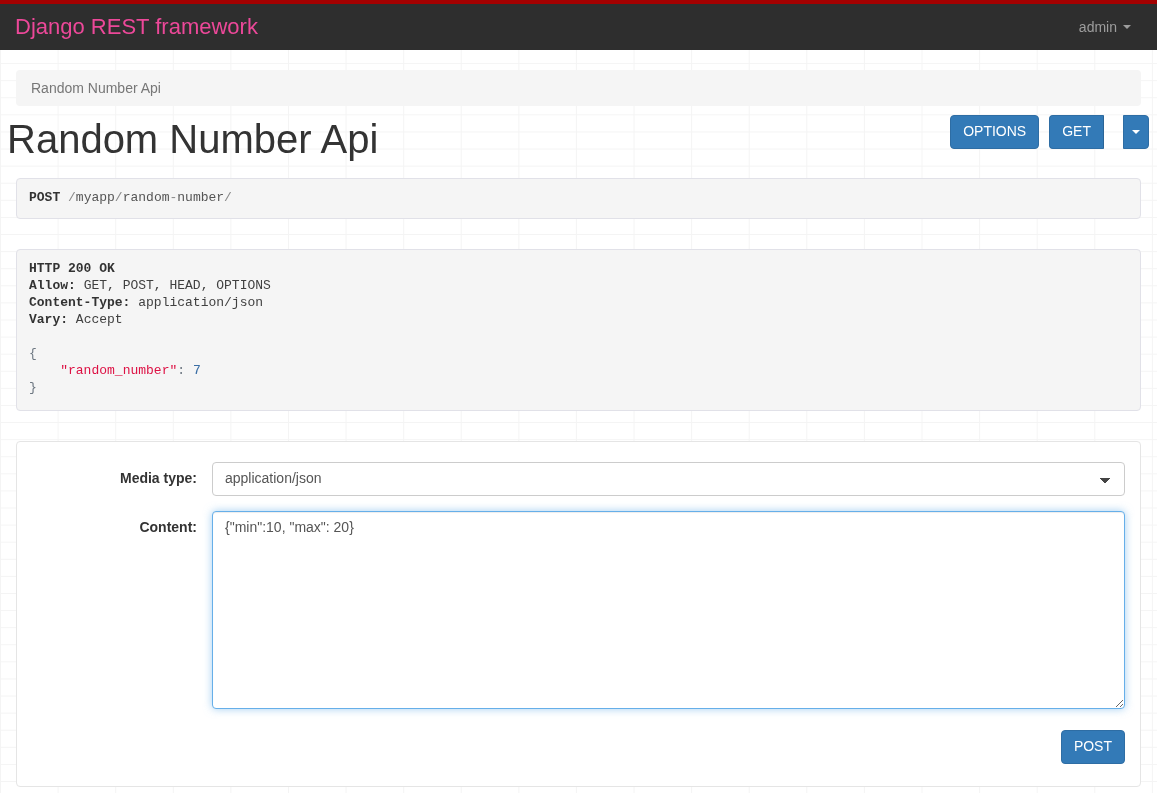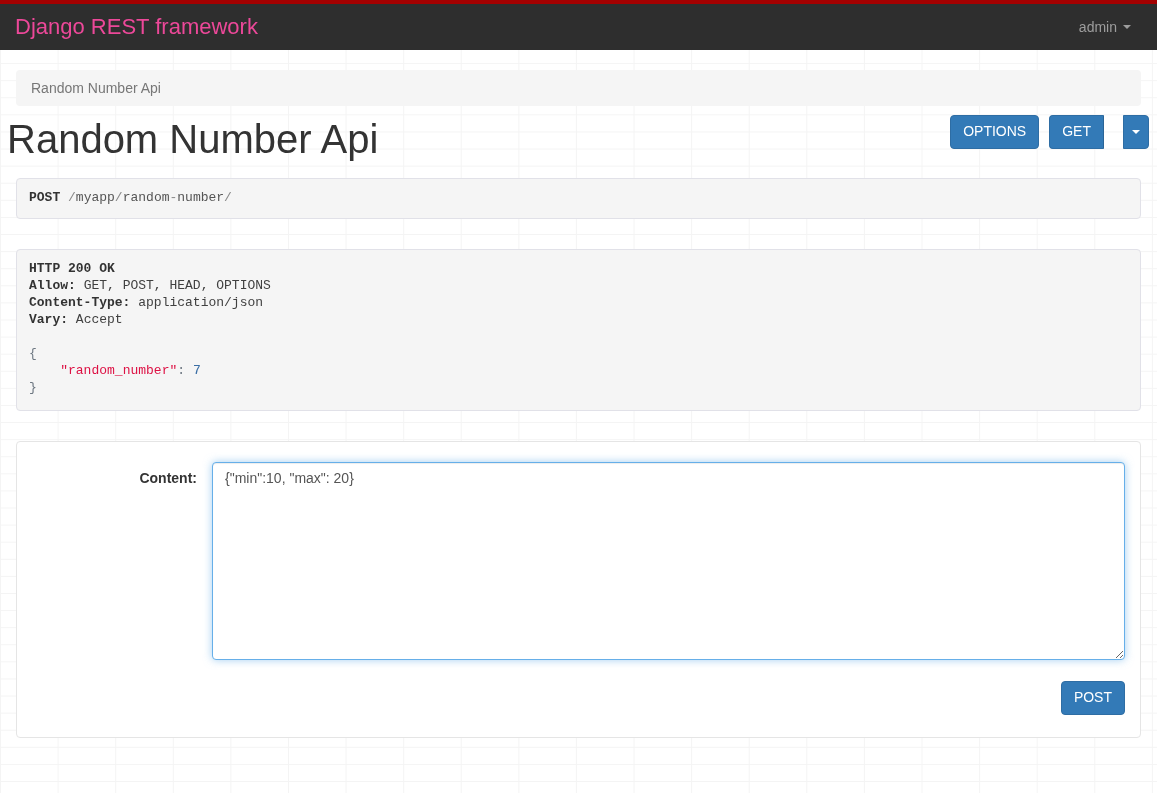--- a/index.html
+++ b/index.html
@@ -344,20 +344,28 @@
 <span class="hdr-name">Content-Type:</span> <span class="hdr-val">application/json</span>
 <span class="hdr-name">Vary:</span> <span class="hdr-val">Accept</span>
 
 <span class="s2">{</span>
     <span class="s2-key">"random_number"</span><span class="s2">:</span> <span class="s2-num">7</span>
 <span class="s2">}</span></pre>
   </div>
 
   <div class="form-panel">
 
+    <div class="form-group">
+      <label class="control-label">Media type:</label>
+      <div class="control-wrap">
+        <select class="form-control">
+          <option>application/json</option>
+        </select>
+      </div>
+    </div>
 
     <div class="form-group">
       <label class="control-label">Content:</label>
       <div class="control-wrap">
         <textarea class="form-control" placeholder="" style="">{"min":10, "max": 20}</textarea>
       </div>
     </div>
 
     <div class="form-actions">
       <button class="btn btn-primary btn-post">POST</button>

